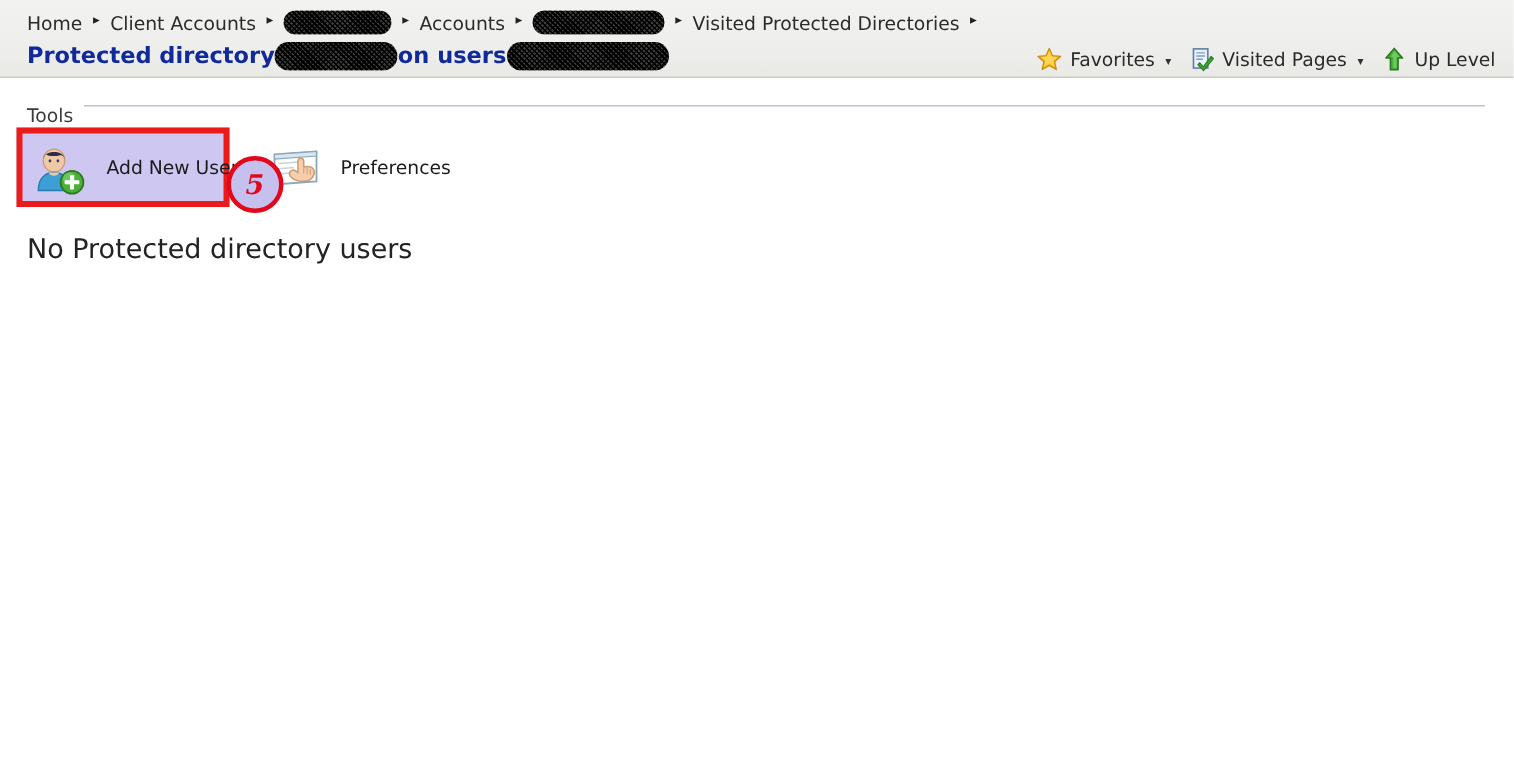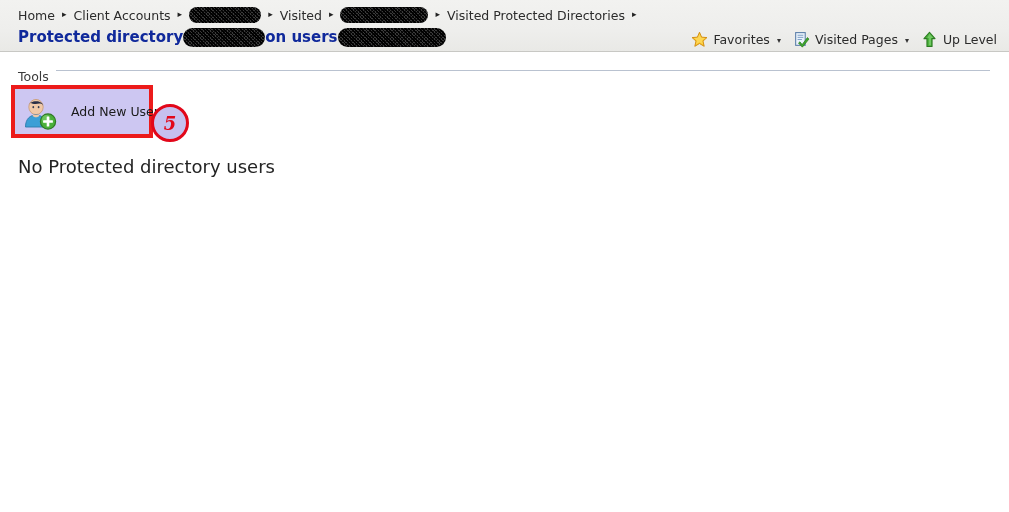--- a/index.html
+++ b/index.html
@@ -216,21 +216,21 @@
 
 <div id="header-band">
 
   <div id="breadcrumb">
     <span class="crumb-text">Home</span>
     <span class="crumb-sep">▸</span>
     <span class="crumb-text">Client Accounts</span>
     <span class="crumb-sep">▸</span>
     <span class="redact redact-crumb" id="crumb-redact-1" style="width: 72px;"></span>
     <span class="crumb-sep">▸</span>
-    <span class="crumb-text">Visited</span>
+    <span class="crumb-text">Accounts</span>
     <span class="crumb-sep">▸</span>
     <span class="redact redact-crumb" id="crumb-redact-2" style="width: 88px;"></span>
     <span class="crumb-sep">▸</span>
     <span class="crumb-text">Visited Protected Directories</span>
     <span class="crumb-sep">▸</span>
   </div>
 
   <div id="page-title">
     <span>Protected directory</span>
     <span class="redact redact-title" id="title-redact-1" style="width: 82px;"></span>
@@ -303,20 +303,36 @@
 
           <circle cx="27" cy="27.5" r="7.6" fill="#4bb03a" stroke="#2e7a23" stroke-width="1.2"></circle>
           <circle cx="25.2" cy="25.2" r="4.2" fill="#8ed97f" opacity="0.5"></circle>
           <rect x="25.7" y="22.6" width="2.6" height="9.8" rx="0.5" fill="#ffffff"></rect>
           <rect x="22.1" y="26.2" width="9.8" height="2.6" rx="0.5" fill="#ffffff"></rect>
         </svg>
       </span>
       <span class="tool-label">Add New User</span>
     </div>
 
+    <div class="tool-item" id="tool-preferences">
+      <span class="tool-icon">
+        <svg viewBox="0 0 36 36" width="36" height="36">
+
+          <path d="M4 9 L32 7 L32 27 L4 29 Z" fill="#ffffff" stroke="#8aa7bb" stroke-width="1.2"></path>
+          <path d="M4 9 L32 7 L32 10 L4 12 Z" fill="#d7e6f2" stroke="#8aa7bb" stroke-width="0.8"></path>
+          <line x1="6.5" y1="15" x2="20" y2="14" stroke="#c3d4e0" stroke-width="1"></line>
+          <line x1="6.5" y1="18.5" x2="17" y2="17.6" stroke="#c3d4e0" stroke-width="1"></line>
+          <line x1="6.5" y1="22" x2="14" y2="21.3" stroke="#c3d4e0" stroke-width="1"></line>
+
+          <path d="M15.5 24.5 C13.8 23.2 13.5 21.4 14.6 20.2 C15.5 19.2 17 19.2 18.2 20.1 L19.6 21 L19.6 13.6 C19.6 12.3 20.5 11.5 21.6 11.5 C22.7 11.5 23.5 12.4 23.5 13.6 L23.5 17.4 L24.2 17.2 C26.4 16.8 28.8 17.2 29.8 18.6 C30.8 20 30.6 22.2 29.6 23.8 C28.6 25.4 27 26.6 24.6 26.8 C21.6 27.1 17.6 26.2 15.5 24.5 Z" fill="#f7ceab" stroke="#c99a72" stroke-width="1"></path>
+          <path d="M23.5 17.6 L23.5 21.4 M25.8 18.2 L25.8 21.8 M27.9 19.2 L27.9 22.2" stroke="#d9a87f" stroke-width="0.9" stroke-linecap="round" fill="none"></path>
+        </svg>
+      </span>
+      <span class="tool-label">Preferences</span>
+    </div>
 
   </div>
 
   <div id="annotation-badge">
     <span>5</span>
   </div>
 
   <div id="empty-message">No Protected directory users</div>
 
 </div>

